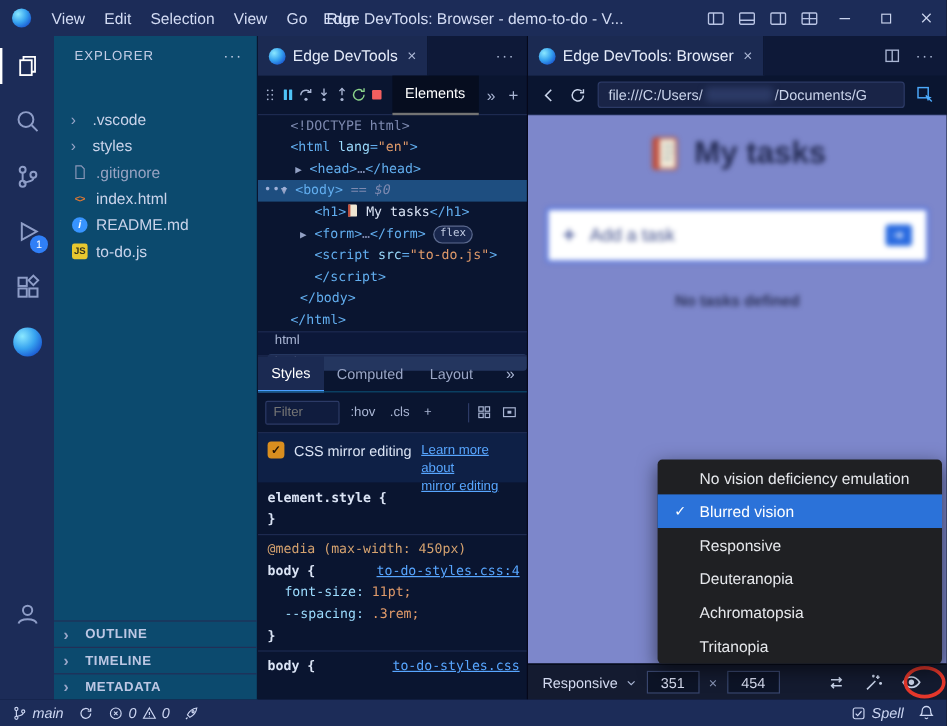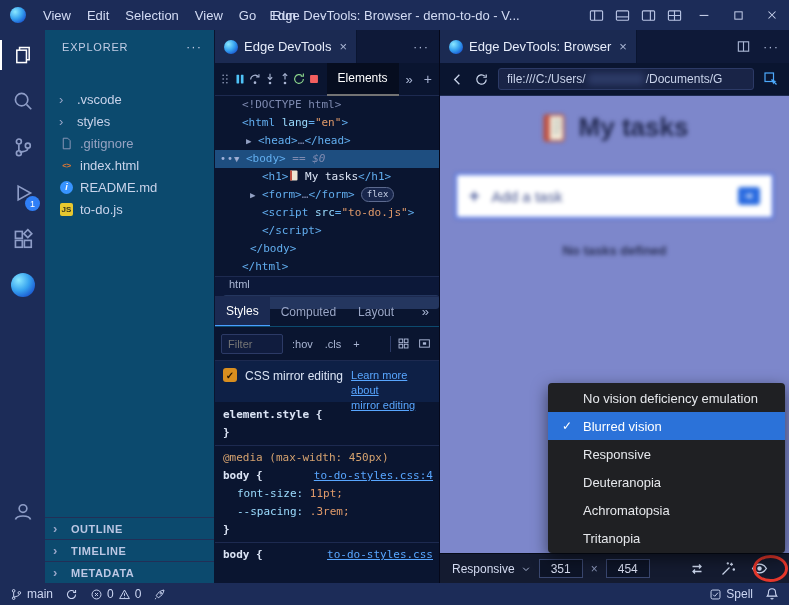--- a/index.html
+++ b/index.html
@@ -166,21 +166,21 @@
   .dim-input { width:44px; height:19px; background:#0d1427; border:1px solid #39466e; color:#d7dcef;
     font-size:12px; text-align:center; font-family:"Liberation Sans",sans-serif; }
   .xsep { color:#8a96b8; }
   .dv-icons { margin-left:auto; display:flex; align-items:center; gap:15px; padding-right:9px; }
   .dvicon { color:#c9d4ea; display:grid; place-items:center; }
   .red-ring { position:absolute; right:1px; top:1px; width:35px; height:27px;
     border:3px solid #e5372b; border-radius:50%; pointer-events:none; }
 
   
   .statusbar { position:absolute; left:0; bottom:0; width:789px; height:22px; background:#1c2c58;
-    display:flex; align-items:center; gap:12px; padding:0 10px; font-size:12px; color:#ccd6f2; z-index:20; }
+    display:flex; align-items:center; gap:12px; padding:0 10px; font-size:12px; color:#ccd6f2; z-index:20;font-style:italic; }
   .st-item { display:flex; align-items:center; gap:4px; white-space:nowrap; }
   .st-spacer { flex:1; }
 </style>
 </head>
 <body>
 
 <div class="window">
 
   <header class="titlebar">
     <span class="app-icon"></span>

